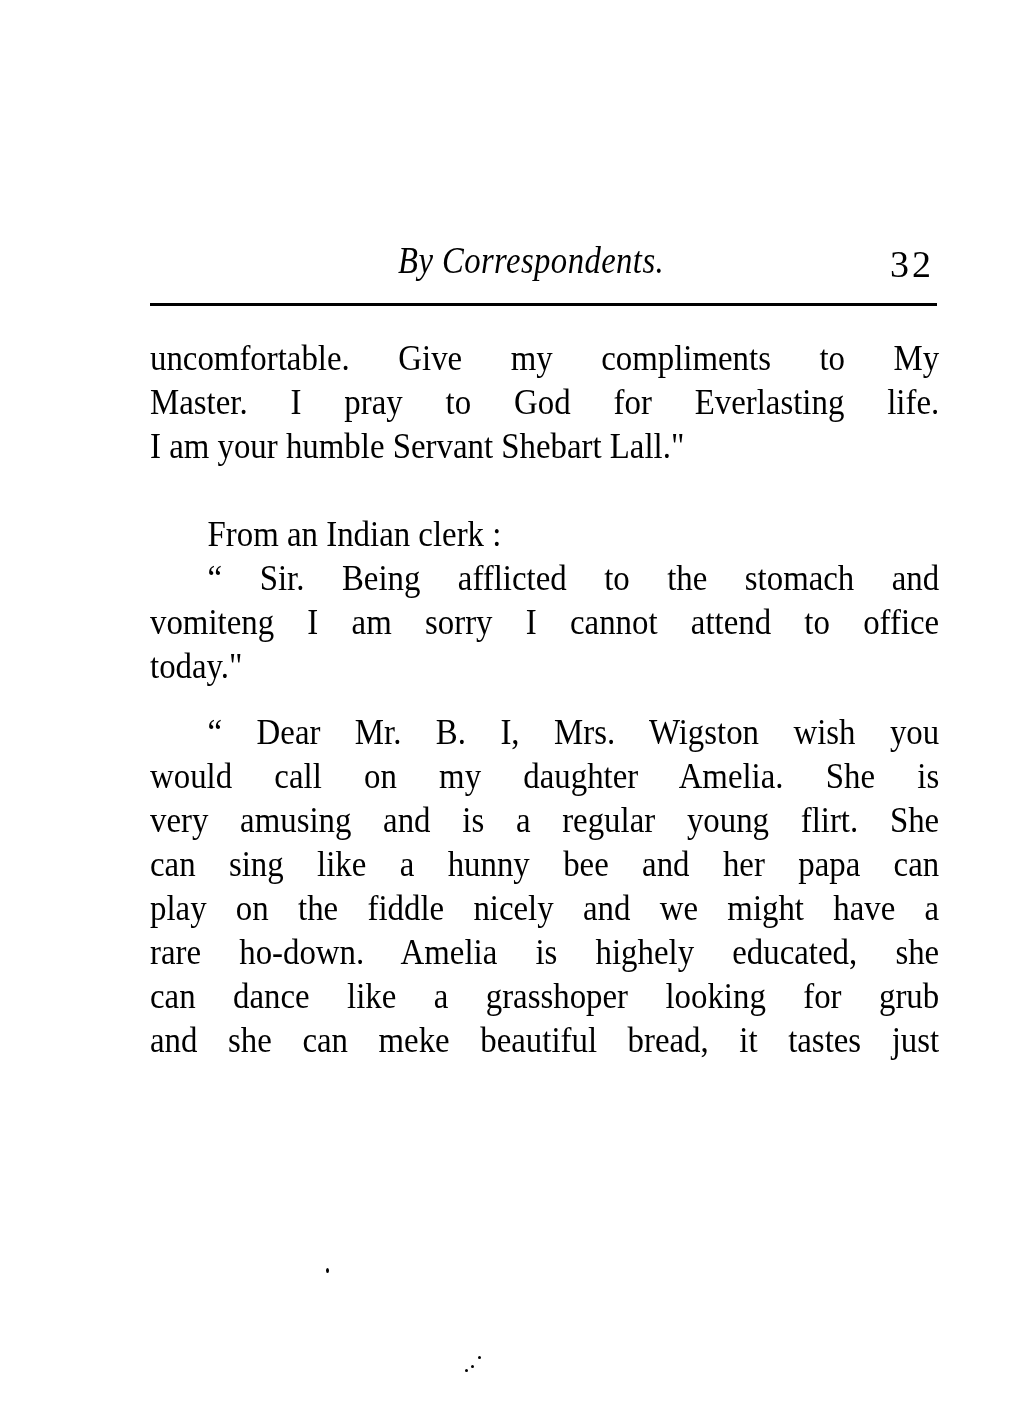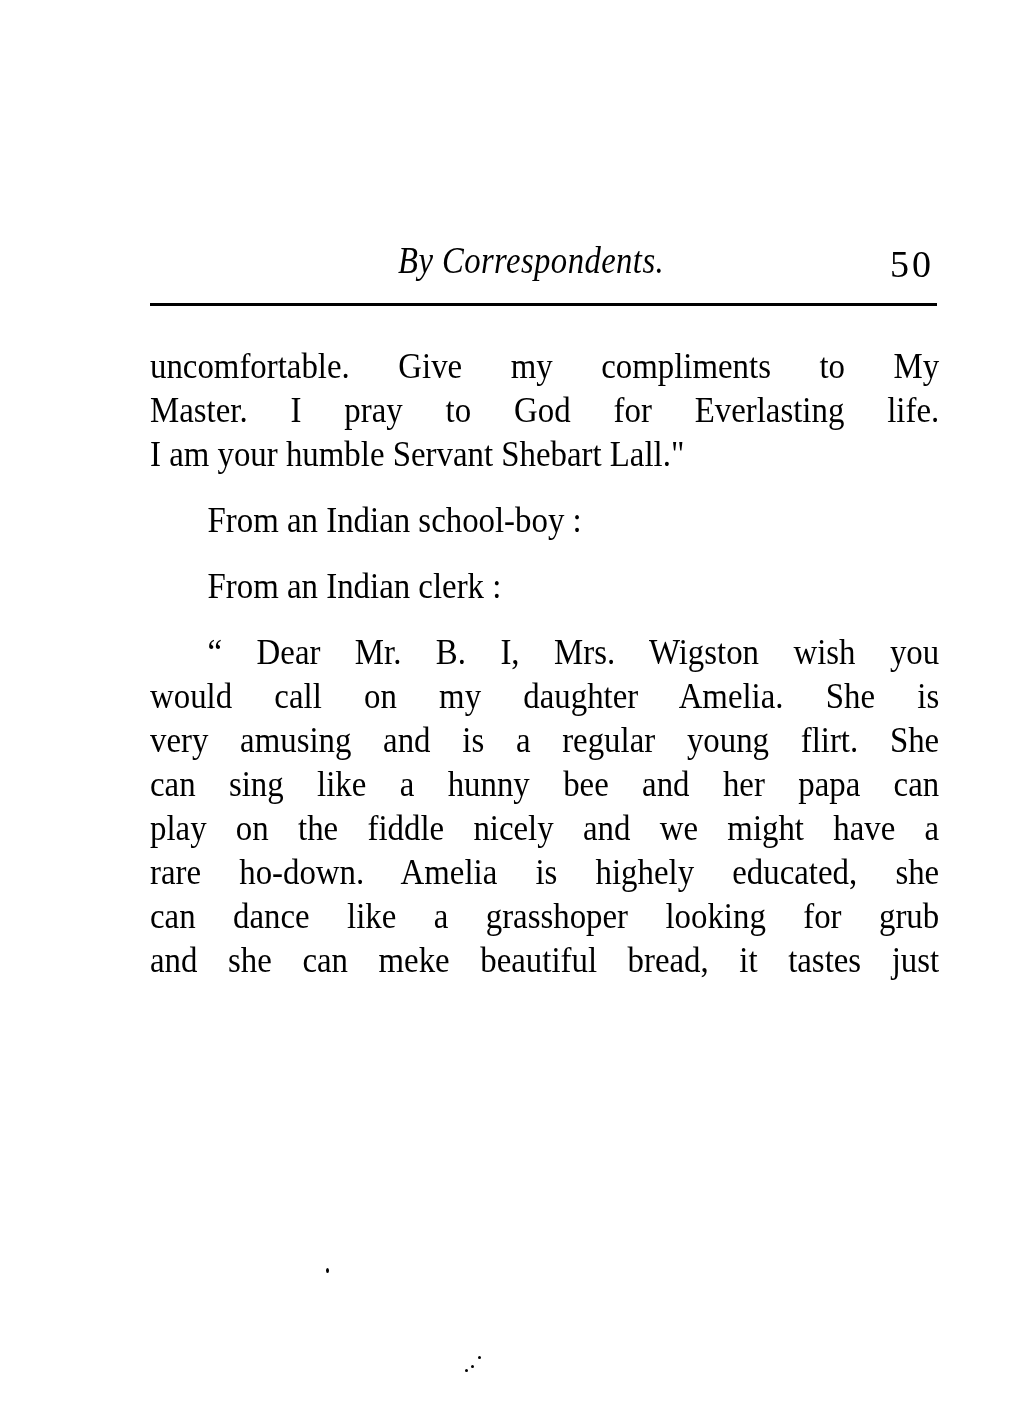--- a/index.html
+++ b/index.html
@@ -16,64 +16,66 @@
       position: absolute; left: 248px; top: 0; font-style: italic;
       font-size: 38px; letter-spacing: 0.5px; transform: scaleX(0.86); transform-origin: left top;
     }
     .page-number {
       position: absolute; right: 6px; top: 4px; font-size: 38px; letter-spacing: 3px;
     }
     .rule {
       position: absolute; left: 150px; top: 303px; width: 787px; height: 3px; background: #000;
     }
     .body-text {
-      position: absolute; left: 150px; top: 344px; width: 790px;
+      position: absolute; left: 150px; top: 336px; width: 790px;
       font-size: 36.5px; line-height: 44px;
     }
     .line {
       display: block; white-space: nowrap; text-align: justify; text-align-last: justify;
       transform: scaleX(0.90); transform-origin: left top; width: 111%;
       height: 44px;
     }
     .line.last { text-align-last: left; }
     .line.indent { padding-left: 64px; box-sizing: border-box; }
     .gap { height: 22px; }
     .speck { position: absolute; background: #000; border-radius: 50%; }
   </style>
 </head>
 <body>
 
 <div class="page">
 
   <div class="running-head">
     <span class="running-title">By Correspondents.</span>
-    <span class="page-number">50</span>
+    <span class="page-number">32</span>
   </div>
 
   <div class="rule"></div>
 
   <div class="body-text">
 
     <div>
       <span class="line">uncomfortable.  Give my compliments to My</span>
       <span class="line">Master.  I pray to God for Everlasting life.</span>
       <span class="line last">I am your humble Servant     Shebart Lall."</span>
     </div>
     <div class="gap"></div>
 
-    <div>
-      <span class="line last indent">From an Indian school-boy :</span>
-    </div>
 
     <div class="gap"></div>
 
     <div>
       <span class="line last indent">From an Indian clerk :</span>
     </div>
 
+    <div>
+      <span class="line indent">“ Sir.  Being afflicted to the stomach and</span>
+      <span class="line">vomiteng  I am  sorry I cannot attend to office</span>
+      <span class="line last">today."</span>
+    </div>
     <div class="gap"></div>
 
 
     <div>
       <span class="line indent">“ Dear  Mr.  B.   I, Mrs. Wigston  wish  you</span>
       <span class="line">would  call  on  my  daughter  Amelia.   She  is</span>
       <span class="line">very amusing and is a regular young flirt.   She</span>
       <span class="line">can  sing  like  a  hunny  bee  and  her  papa  can</span>
       <span class="line">play on the fiddle nicely and we might  have  a</span>
       <span class="line">rare ho-down.   Amelia is highely educated, she</span>

